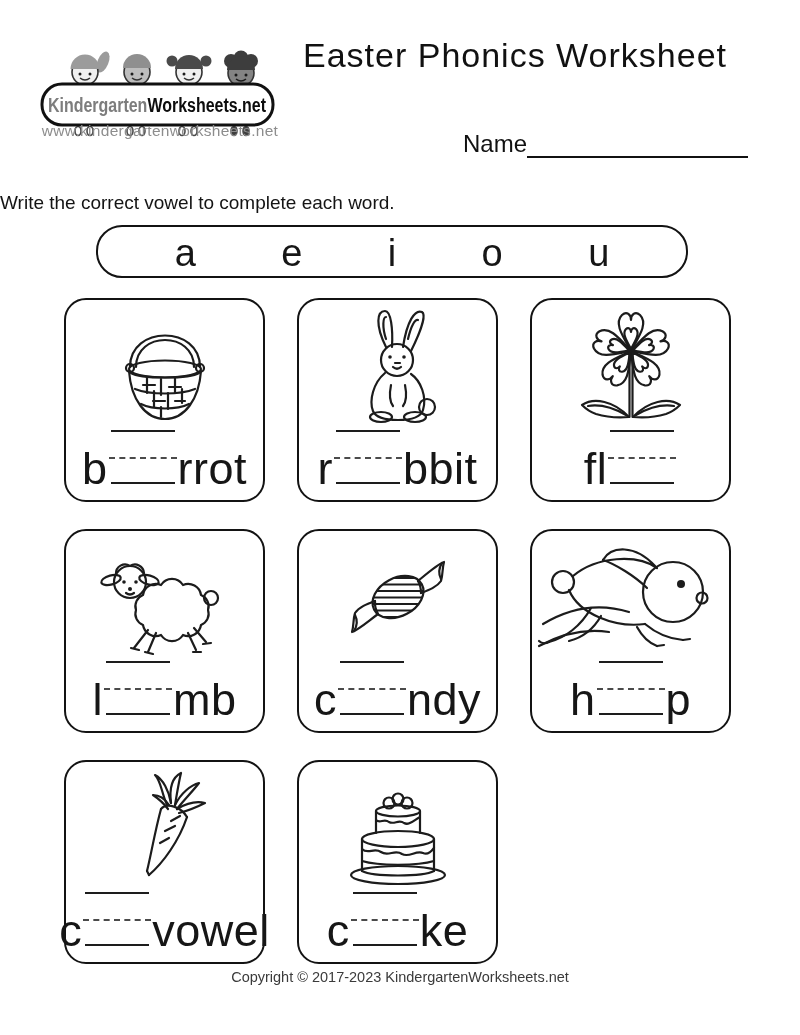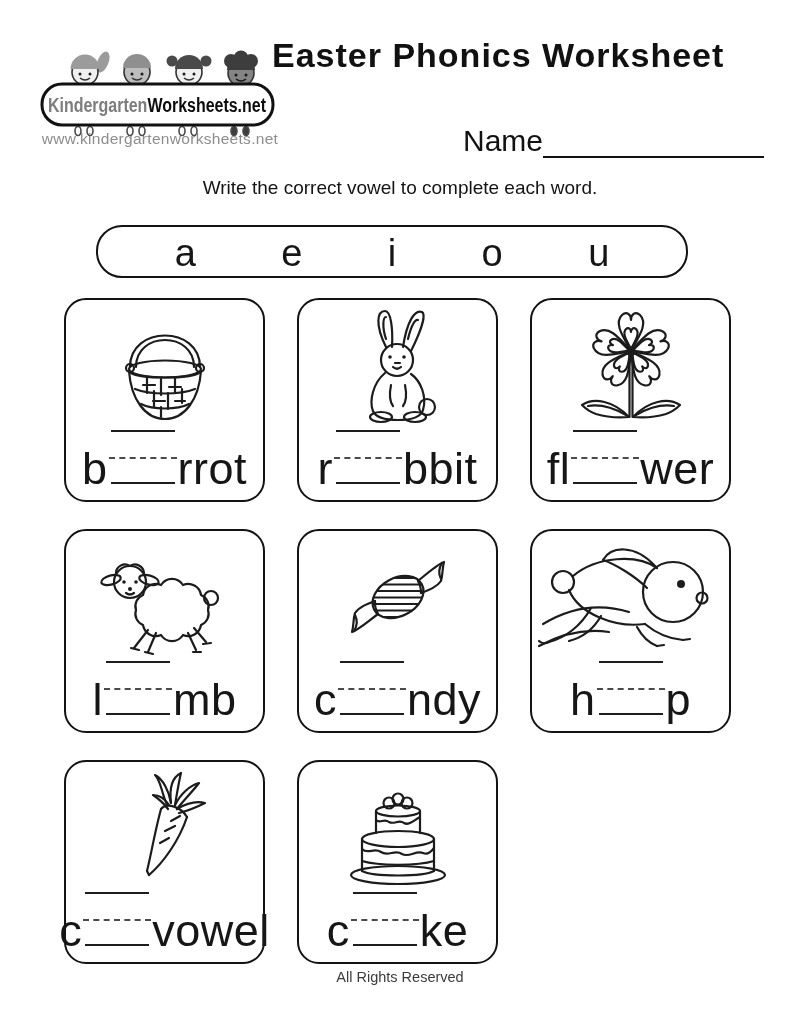--- a/index.html
+++ b/index.html
@@ -1,28 +1,28 @@
 <!DOCTYPE html>
 <html><head>
 <meta charset="utf-8">
 <style>
   html,body{margin:0;padding:0;background:#fff;}
   body{width:800px;height:1035px;position:relative;font-family:"Liberation Sans",sans-serif;color:#1a1a1a;overflow:hidden;}
   .abs{position:absolute;}
 
   
   .logo-wrap{left:40px;top:32px;width:236px;height:114px;}
-  .site-url{left:30px;top:122px;width:260px;text-align:center;font-size:15.5px;color:#8d8d8d;letter-spacing:.3px;margin-top:8px;}
-
-  
-  .title{left:272px;top:36px;width:486px;font-size:34px;font-weight:700;letter-spacing:1px;color:#111;}
-  .name-row{left:463px;top:122px;display:flex;align-items:flex-end;font-size:30px;color:#111;}
+  .site-url{left:30px;top:122px;width:260px;text-align:center;font-size:15.5px;color:#8d8d8d;letter-spacing:.3px;}
+
+  
+  .title{left:272px;top:36px;width:486px;text-align:center;font-size:34px;font-weight:400;letter-spacing:1px;color:#111;}
+  .name-row{left:463px;top:122px;display:flex;align-items:flex-end;font-size:24px;color:#111;}
   .name-line{display:inline-block;width:221px;height:34px;border-bottom:2.5px solid #111;}
 
-  .instruction{left:0;top:177px;width:800px;text-align:center;font-size:19px;color:#141414;}
+  .instruction{left:0;top:192px;width:800px;font-size:19px;color:#141414;}
 
   
   .vowel-bank{left:96px;top:225px;width:592px;height:53px;box-sizing:border-box;border:2.5px solid #131313;border-radius:26px;display:flex;justify-content:space-around;align-items:center;padding:0 34px;}
   .vowel{font-size:38px;color:#161616;line-height:1;padding-top:2px;}
 
   
   .grid{left:64px;top:298px;display:grid;grid-template-columns:repeat(3,201px);grid-auto-rows:204px;column-gap:32px;row-gap:27px;}
   .card{box-sizing:border-box;border:2.5px solid #131313;border-radius:22px;display:flex;flex-direction:column;align-items:center;justify-content:space-between;padding:5px 3px 9px;background:#fff;}
   .pic{height:122px;display:flex;align-items:flex-end;justify-content:center;}
   .word{display:flex;align-items:baseline;font-size:45px;line-height:1;color:#161616;letter-spacing:.5px;white-space:nowrap;}
@@ -194,21 +194,20 @@
         <path d="M63,112 C48,96 28,92 16,100 C20,104 24,107 30,109 C40,112 52,113 63,112 Z"></path>
         <path d="M60,110 C46,102 34,99 22,101"></path>
         <path d="M67,112 C82,96 102,92 114,100 C110,104 106,107 100,109 C90,112 78,113 67,112 Z"></path>
         <path d="M70,110 C84,102 96,99 108,101"></path>
       </g>
         </svg>
     </div>
     <div class="word">
       <span>fl</span>
         <span class="blank"></span>
-        <span>wer</span>
     </div>
   </div>
 
   <div class="card">
     <div class="pic">
       <svg width="150" height="120" viewBox="0 0 150 120">
           <g class="art">
         <path d="M71,47 A13,13 0 0 1 93,47 A13,13 0 0 1 111,57 A12,12 0 0 1 118,72 A12,12 0 0 1 111,87 A13,13 0 0 1 93,97 A13,13 0 0 1 71,97 A13,13 0 0 1 53,87 A12,12 0 0 1 46,72 A12,12 0 0 1 53,57 A13,13 0 0 1 71,47 Z"></path>
         <ellipse cx="21" cy="42" rx="10" ry="4.5" transform="rotate(-15 21 42)"></ellipse>
         <ellipse cx="59" cy="42" rx="10" ry="4.5" transform="rotate(15 59 42)"></ellipse>
@@ -351,14 +350,14 @@
     <div class="word">
       <span>c</span>
         <span class="blank"></span>
         <span>ke</span>
     </div>
   </div>
 
 </div>
 
 <div class="abs footer">
-  <div>All Rights Reserved</div>
+  <div>Copyright © 2017-2023 KindergartenWorksheets.net</div>
 </div>
 
 </body></html>

